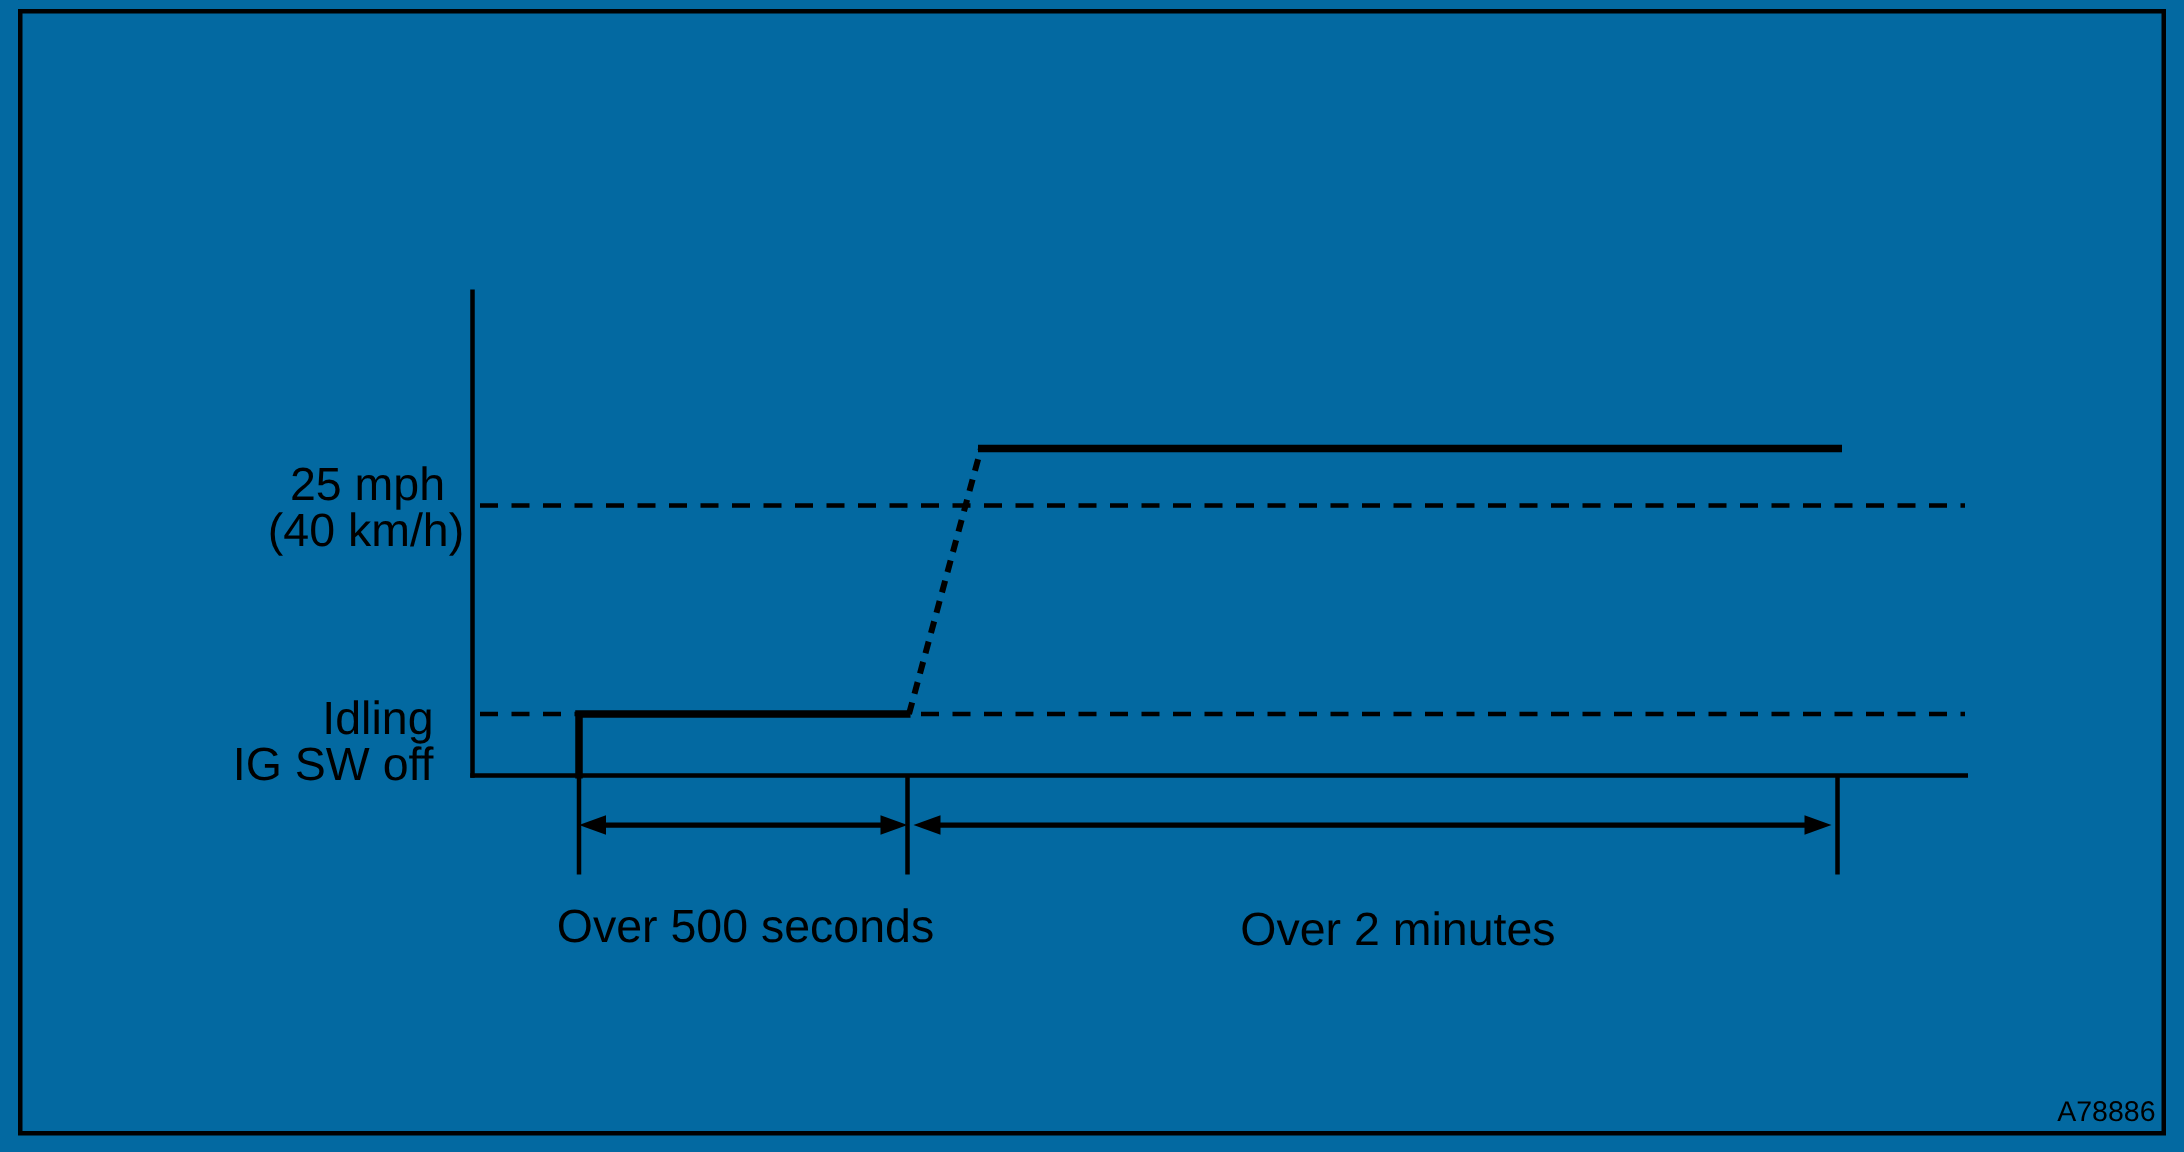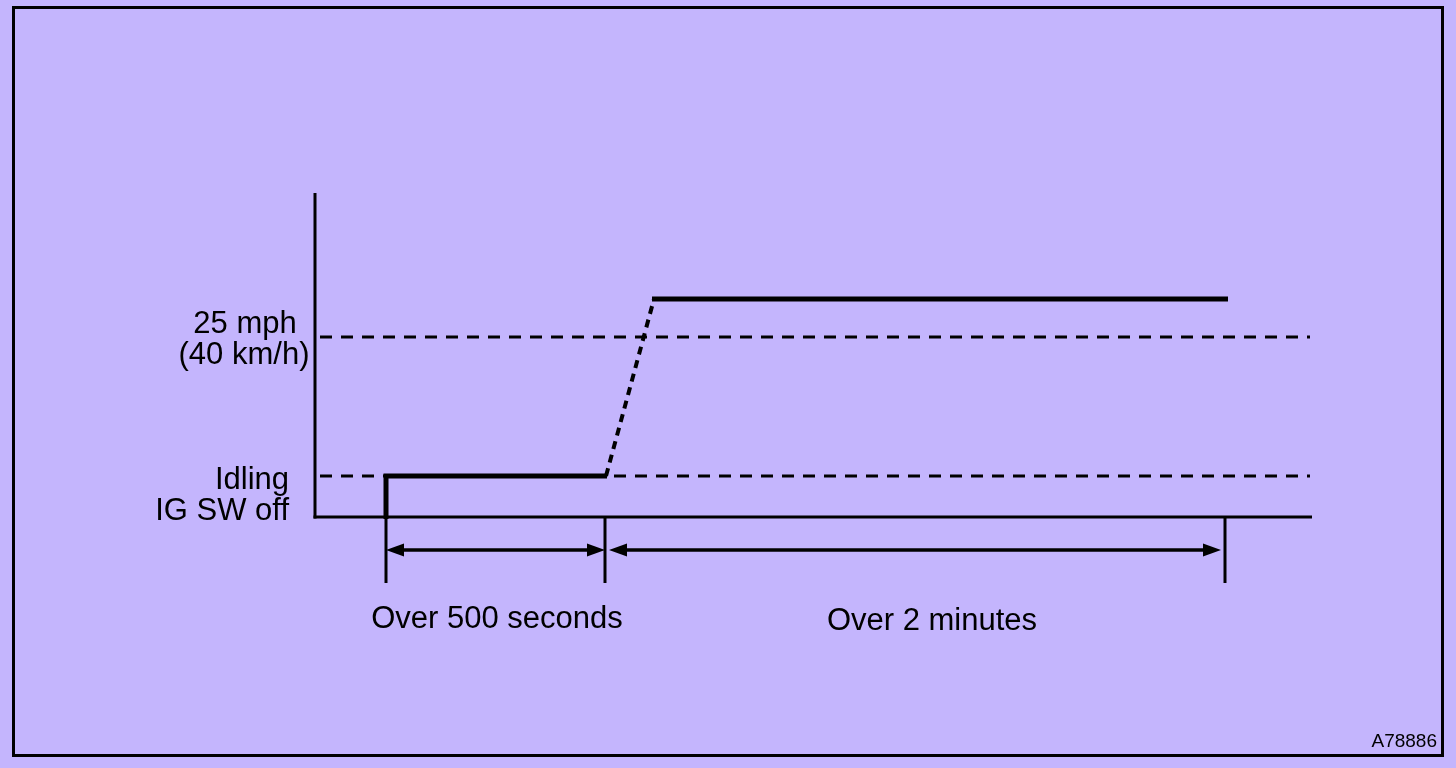--- a/index.html
+++ b/index.html
@@ -4,21 +4,21 @@
 <style>
   html, body {
     margin: 0;
     padding: 0;
     background: #ffffff;
   }
   .page {
     position: relative;
     width: 1456px;
     height: 768px;
-    background: #c4b5fd;
+    background: #0369a1;
     overflow: hidden;
   }
   svg {
     display: block;
   }
   .diagram-text {
     font-family: "Liberation Sans", sans-serif;
     font-size: 31px;
     fill: #000000;
   }

